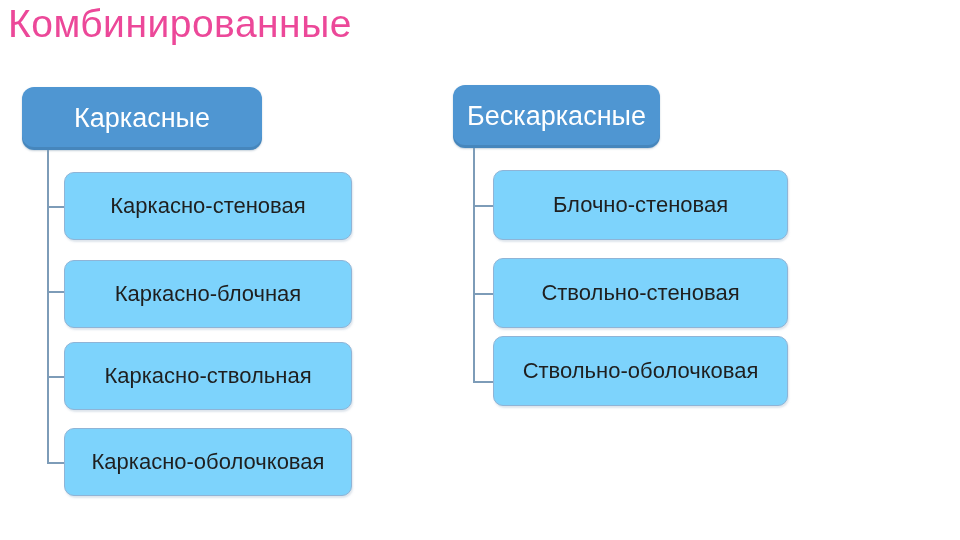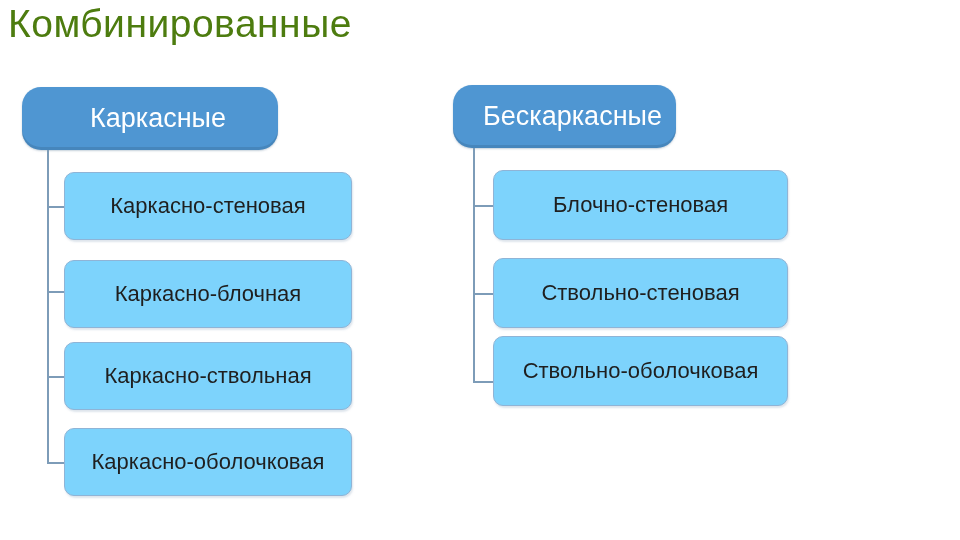--- a/index.html
+++ b/index.html
@@ -11,37 +11,36 @@
     overflow: hidden;
     font-family: "Liberation Sans", sans-serif;
   }
   .title {
     position: absolute;
     left: 8px;
     top: 2px;
     margin: 0;
     font-size: 39px;
     font-weight: 400;
-    color: #4d7c0f;
+    color: #ec4899;
     letter-spacing: 0.5px;
     white-space: nowrap;
     text-align: center;
   }
   .header-box {
     position: absolute;
     display: flex;
     align-items: center;
     justify-content: center;
     background: #4f96d2;
     color: #ffffff;
     font-size: 27px;
-    border-radius: 19px;
+    border-radius: 12px;
     box-shadow: inset 0 -3px 0 rgba(0,0,0,0.10), 0 1px 2px rgba(90,120,150,0.35);
     white-space: nowrap;
-    padding-left: 16px;
   }
   .hdr-left  { left: 22px;  top: 87px; width: 240px; height: 63px; }
   .hdr-right { left: 453px; top: 85px; width: 207px; height: 63px; text-align: right; }
 
   .node {
     position: absolute;
     display: flex;
     align-items: center;
     justify-content: center;
     background: #7dd3fc;

